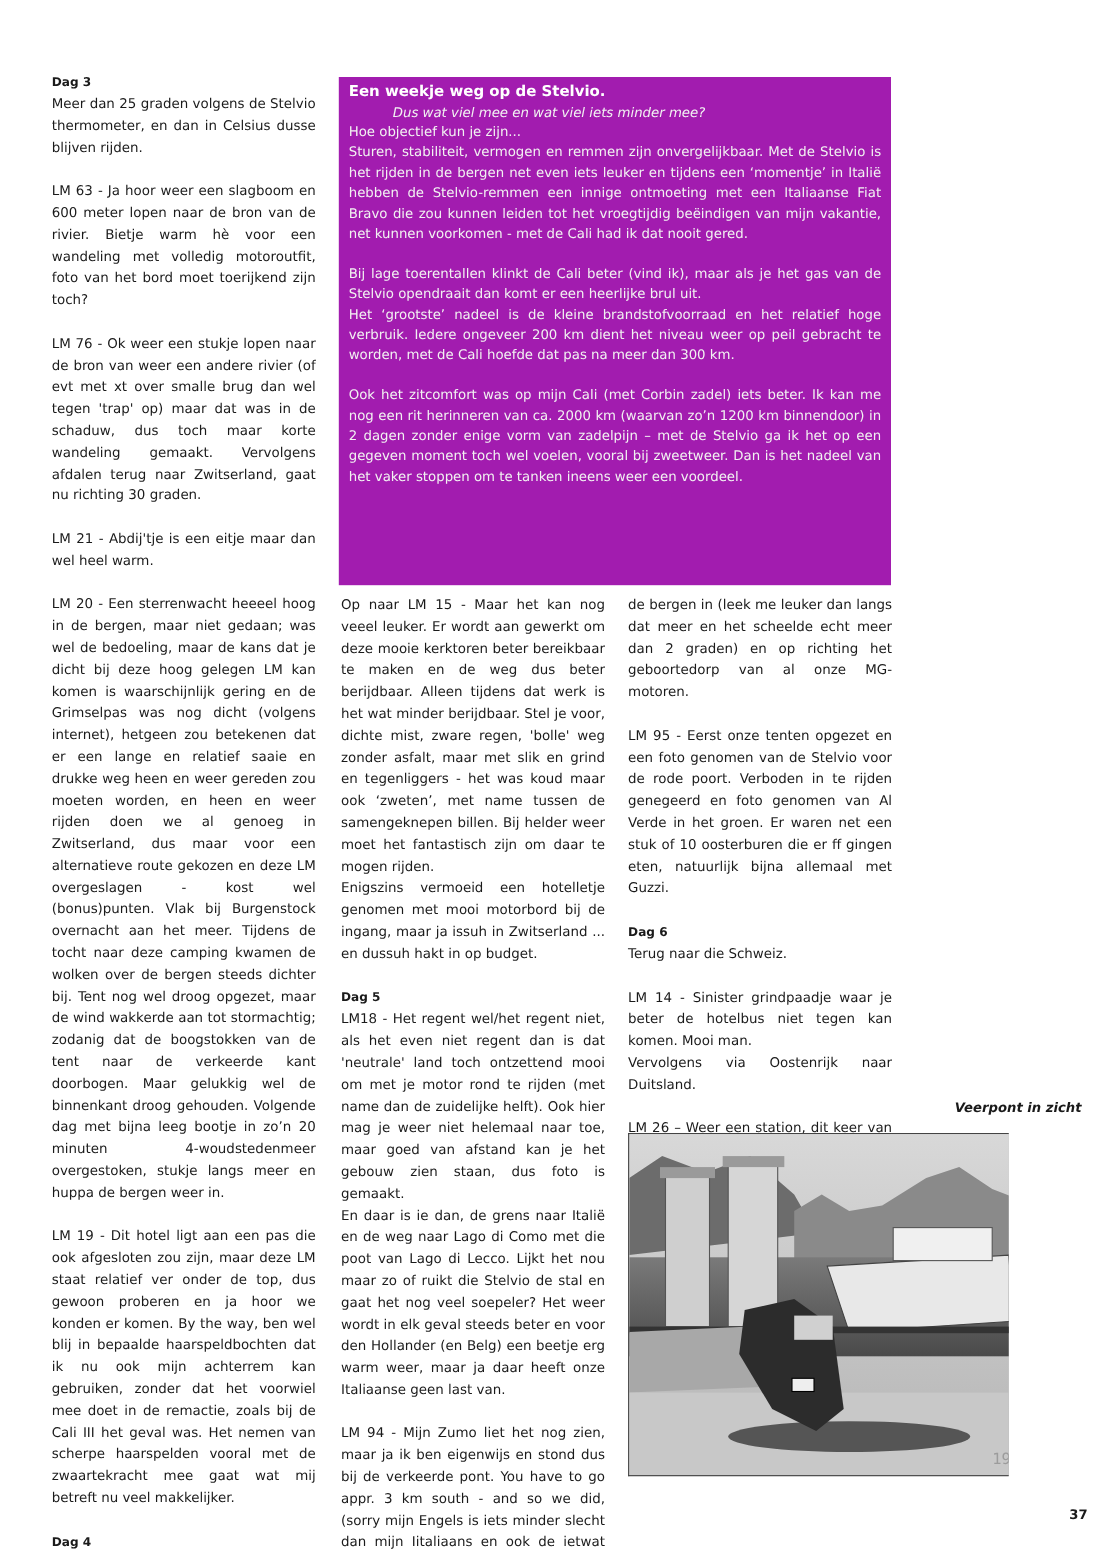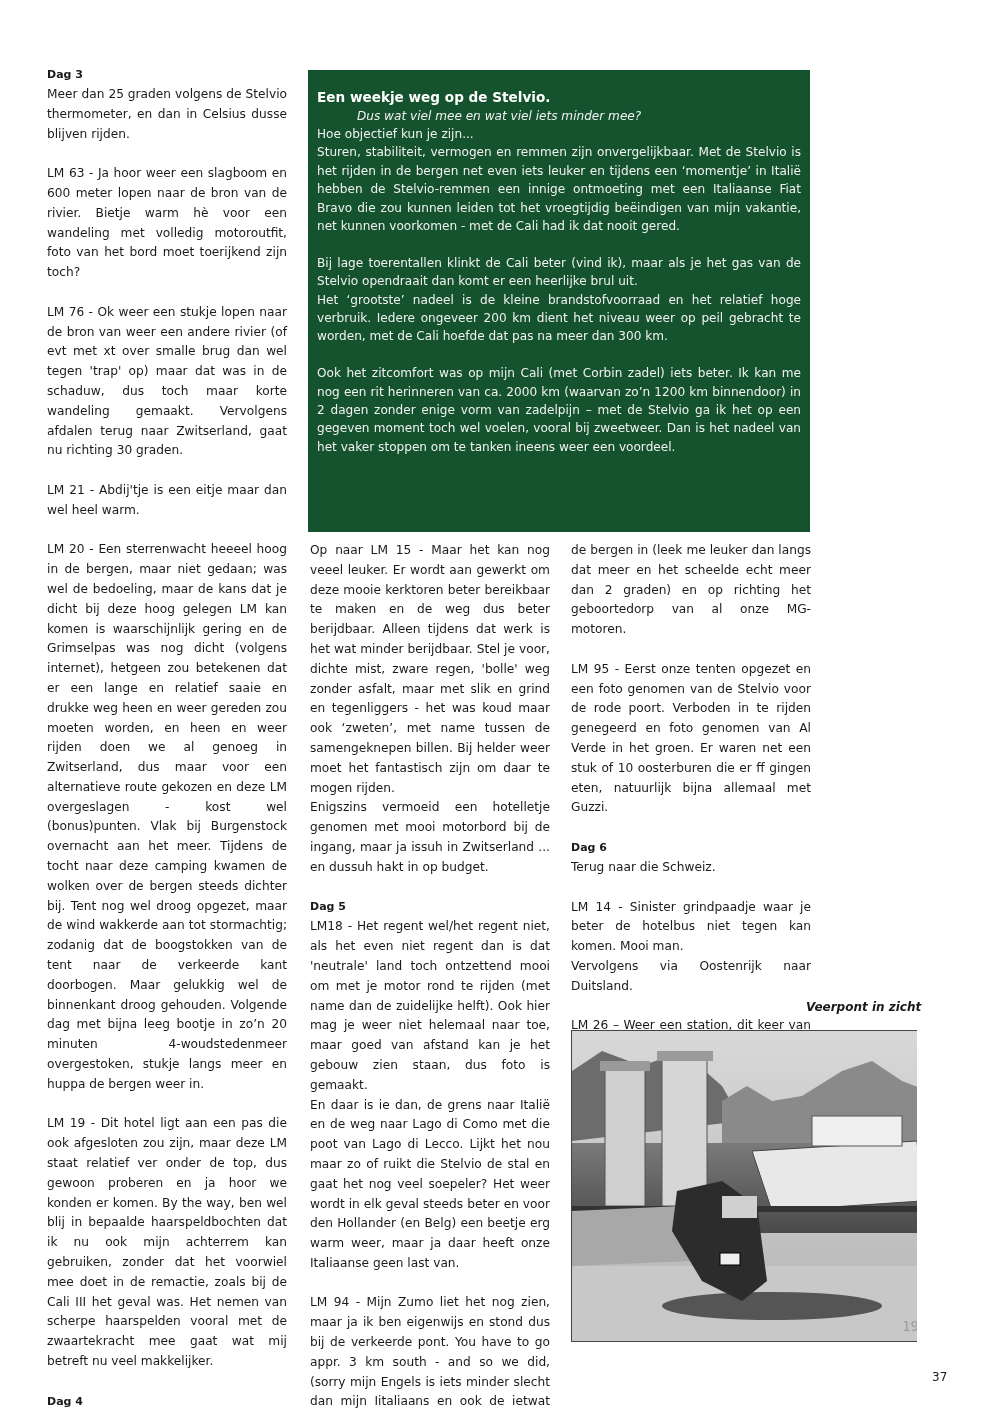--- a/index.html
+++ b/index.html
@@ -6,32 +6,32 @@
   body { width: 1000px; height: 1414px; position: relative; overflow: hidden;
          font-family: "DejaVu Sans", sans-serif; color: #1a1a1a; }
   .col { position: absolute; font-size: 12.2px; line-height: 19.8px; text-align: justify; hyphens: manual; }
   .col p { margin: 0 0 19.8px 0; }
   .col p.tight { margin-bottom: 0; }
   .col h3 { margin: 0; font-size: 11px; font-weight: bold; line-height: 20px; }
   #col1 { left: 47px; top: 65px; width: 240px; }
   #col2 { left: 310px; top: 541px; width: 240px; }
   #col3 { left: 571px; top: 541px; width: 240px; }
   #box { position: absolute; left: 308px; top: 70px; width: 502px; height: 462px;
-         background: #14532d; color: #f2f2f2; box-sizing: border-box; padding: 18px 9px 0 9px;
+         background: #a21caf; color: #f2f2f2; box-sizing: border-box; padding: 4px 9px 0 9px;
          font-size: 12.1px; line-height: 18.4px; text-align: justify; }
   #box h2 { margin: 0 0 0 0; font-size: 13.6px; font-weight: bold; line-height: 18.6px; color: #ffffff; }
   #box p { margin: 0 0 18.4px 0; }
   #box p.tight { margin-bottom: 0; }
   #box .it { font-style: italic; margin-left: 40px; }
-  #caption { position: absolute; left: 806px; top: 1000px; font-size: 12px; font-weight: bold; font-style: italic; }
+  #caption { position: absolute; left: 868px; top: 1000px; font-size: 12px; font-weight: bold; font-style: italic; }
   #photo { position: absolute; left: 571px; top: 1030px; width: 346px; height: 312px;
            border-top: 1px solid #444; border-left: 1px solid #444; border-bottom: 1px solid #444;
            box-sizing: border-box; overflow: hidden; background: #bcbcbc; }
   #photo svg { display: block; }
-  #pagenum { position: absolute; left: 932px; top: 1370px; font-size: 12px; font-weight: normal; text-align: right; }
+  #pagenum { position: absolute; left: 972px; top: 1370px; font-size: 12px; font-weight: bold; text-align: right; }
 </style>
 </head>
 <body>
 
 <div id="col1" class="col">
   <h3>Dag 3</h3>
   <p>Meer dan 25 graden volgens de Stelvio thermometer, en dan in Celsius dusse blijven rijden.</p>
   <p>LM 63 - Ja hoor weer een slagboom en 600 meter lopen naar de bron van de rivier. Bietje warm hè voor een wandeling met volledig motoroutfit, foto van het bord moet toerijkend zijn toch?</p>
   <p>LM 76 - Ok weer een stukje lopen naar de bron van weer een andere rivier (of evt met xt over smalle brug dan wel tegen 'trap' op) maar dat was in de schaduw, dus toch maar korte wandeling gemaakt. Vervolgens afdalen terug naar Zwitser­land, gaat nu richting 30 graden.</p>
   <p>LM 21 - Abdij'tje is een eitje maar dan wel heel warm.</p>

